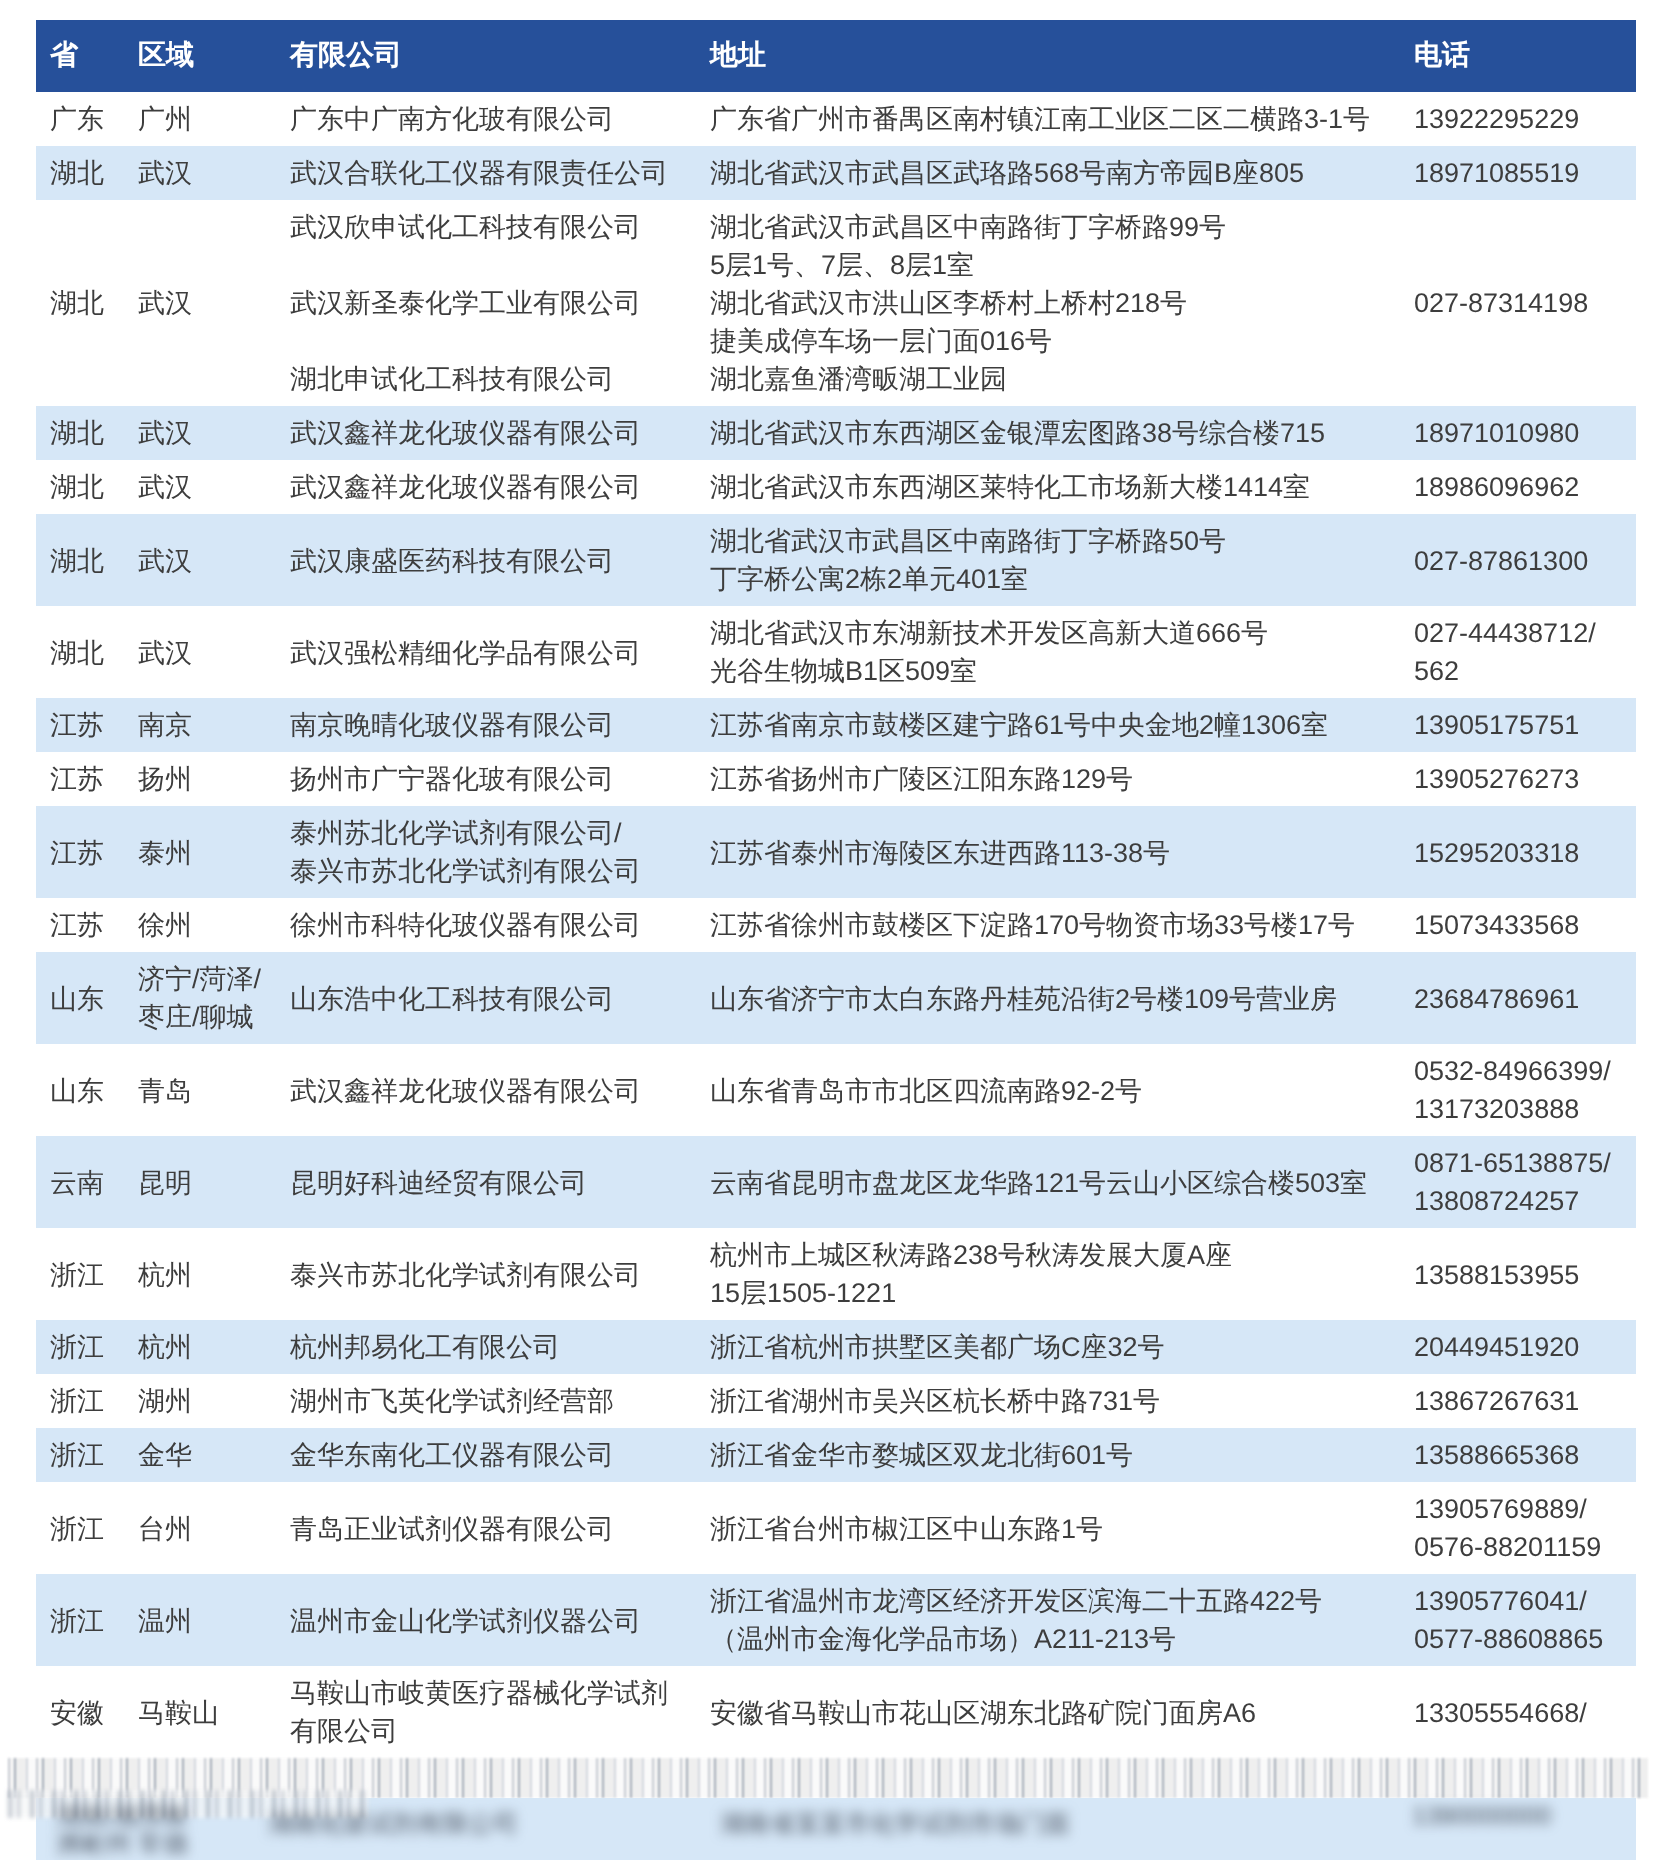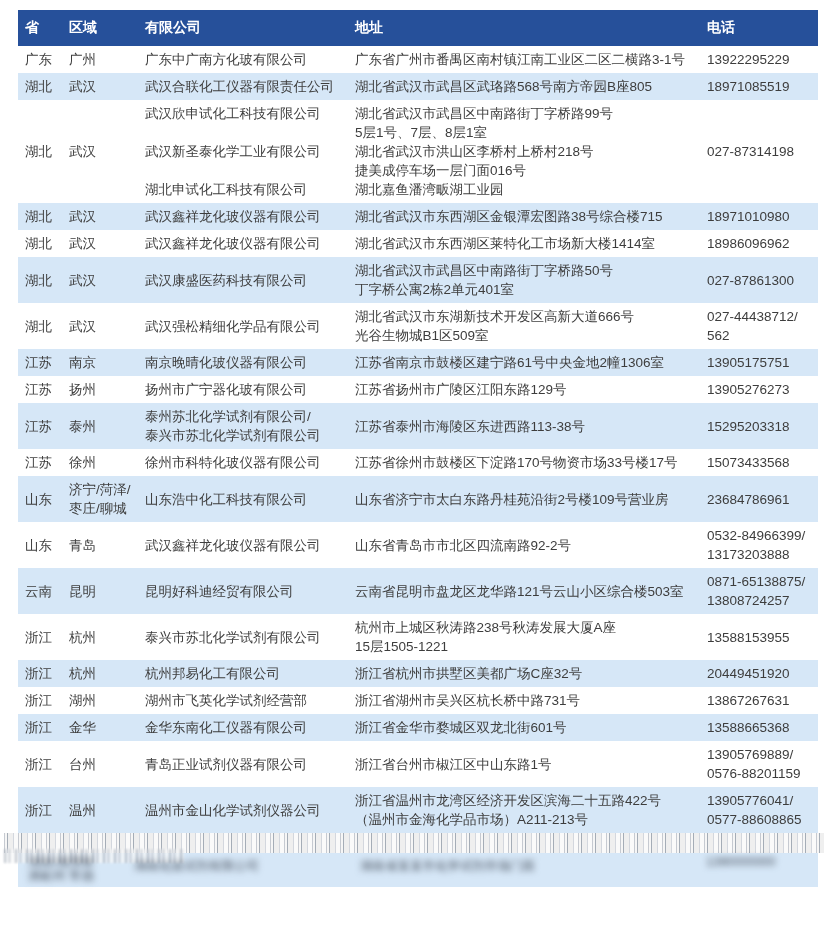--- a/index.html
+++ b/index.html
@@ -247,20 +247,28 @@
         </tr>
         <tr class="alt">
           <td>浙江</td>
           <td>温州</td>
           <td>温州市金山化学试剂仪器公司</td>
           <td>浙江省温州市龙湾区经济开发区滨海二十五路422号
 （温州市金海化学品市场）A211-213号</td>
           <td>13905776041/
 0577-88608865</td>
         </tr>
+        <tr>
+          <td>安徽</td>
+          <td>马鞍山</td>
+          <td>马鞍山市岐黄医疗器械化学试剂
+有限公司</td>
+          <td>安徽省马鞍山市花山区湖东北路矿院门面房A6</td>
+          <td>13305554668/</td>
+        </tr>
       </tbody>
   </table>
 
   <div class="corrupt-zone">
     <div class="noise-band"></div>
     <div class="blur-row">
       <span class="frag f1">湖南/湘潭株
 洲彬州 常德</span>
       <span class="frag f2">湖南化玻试剂有限公司</span>
       <span class="frag f3">湖南省某某市化学试剂市场门面</span>

